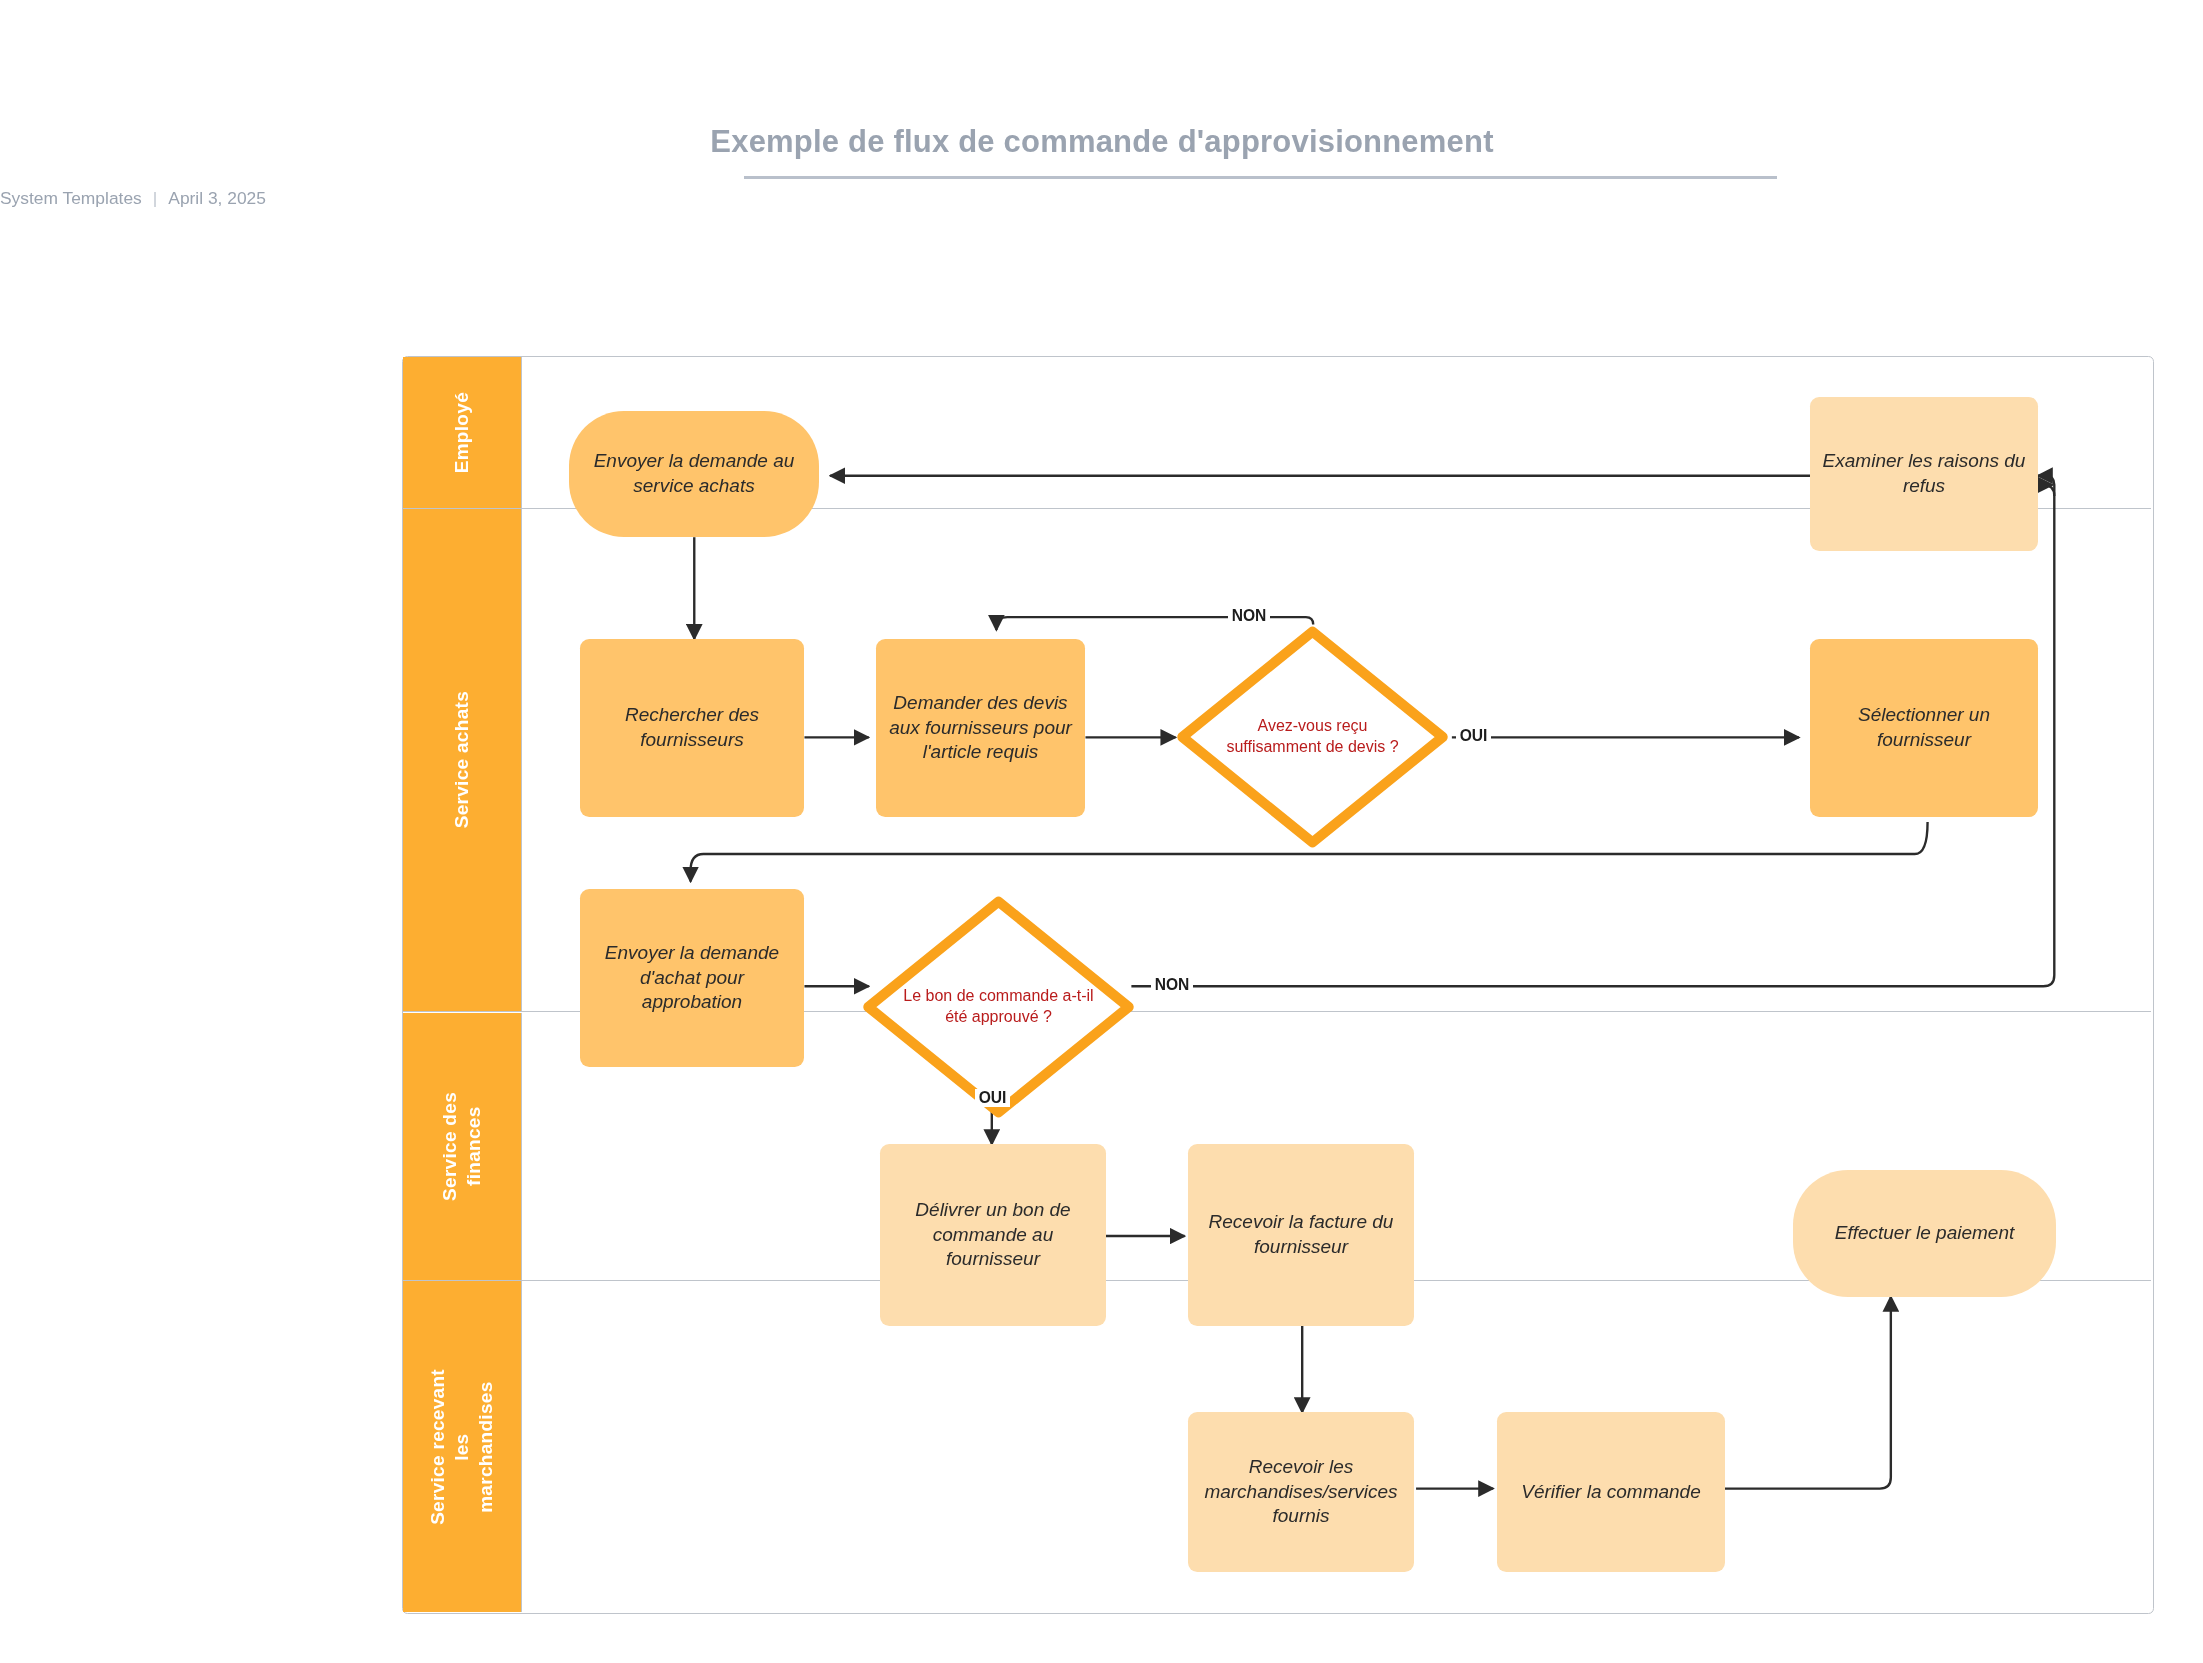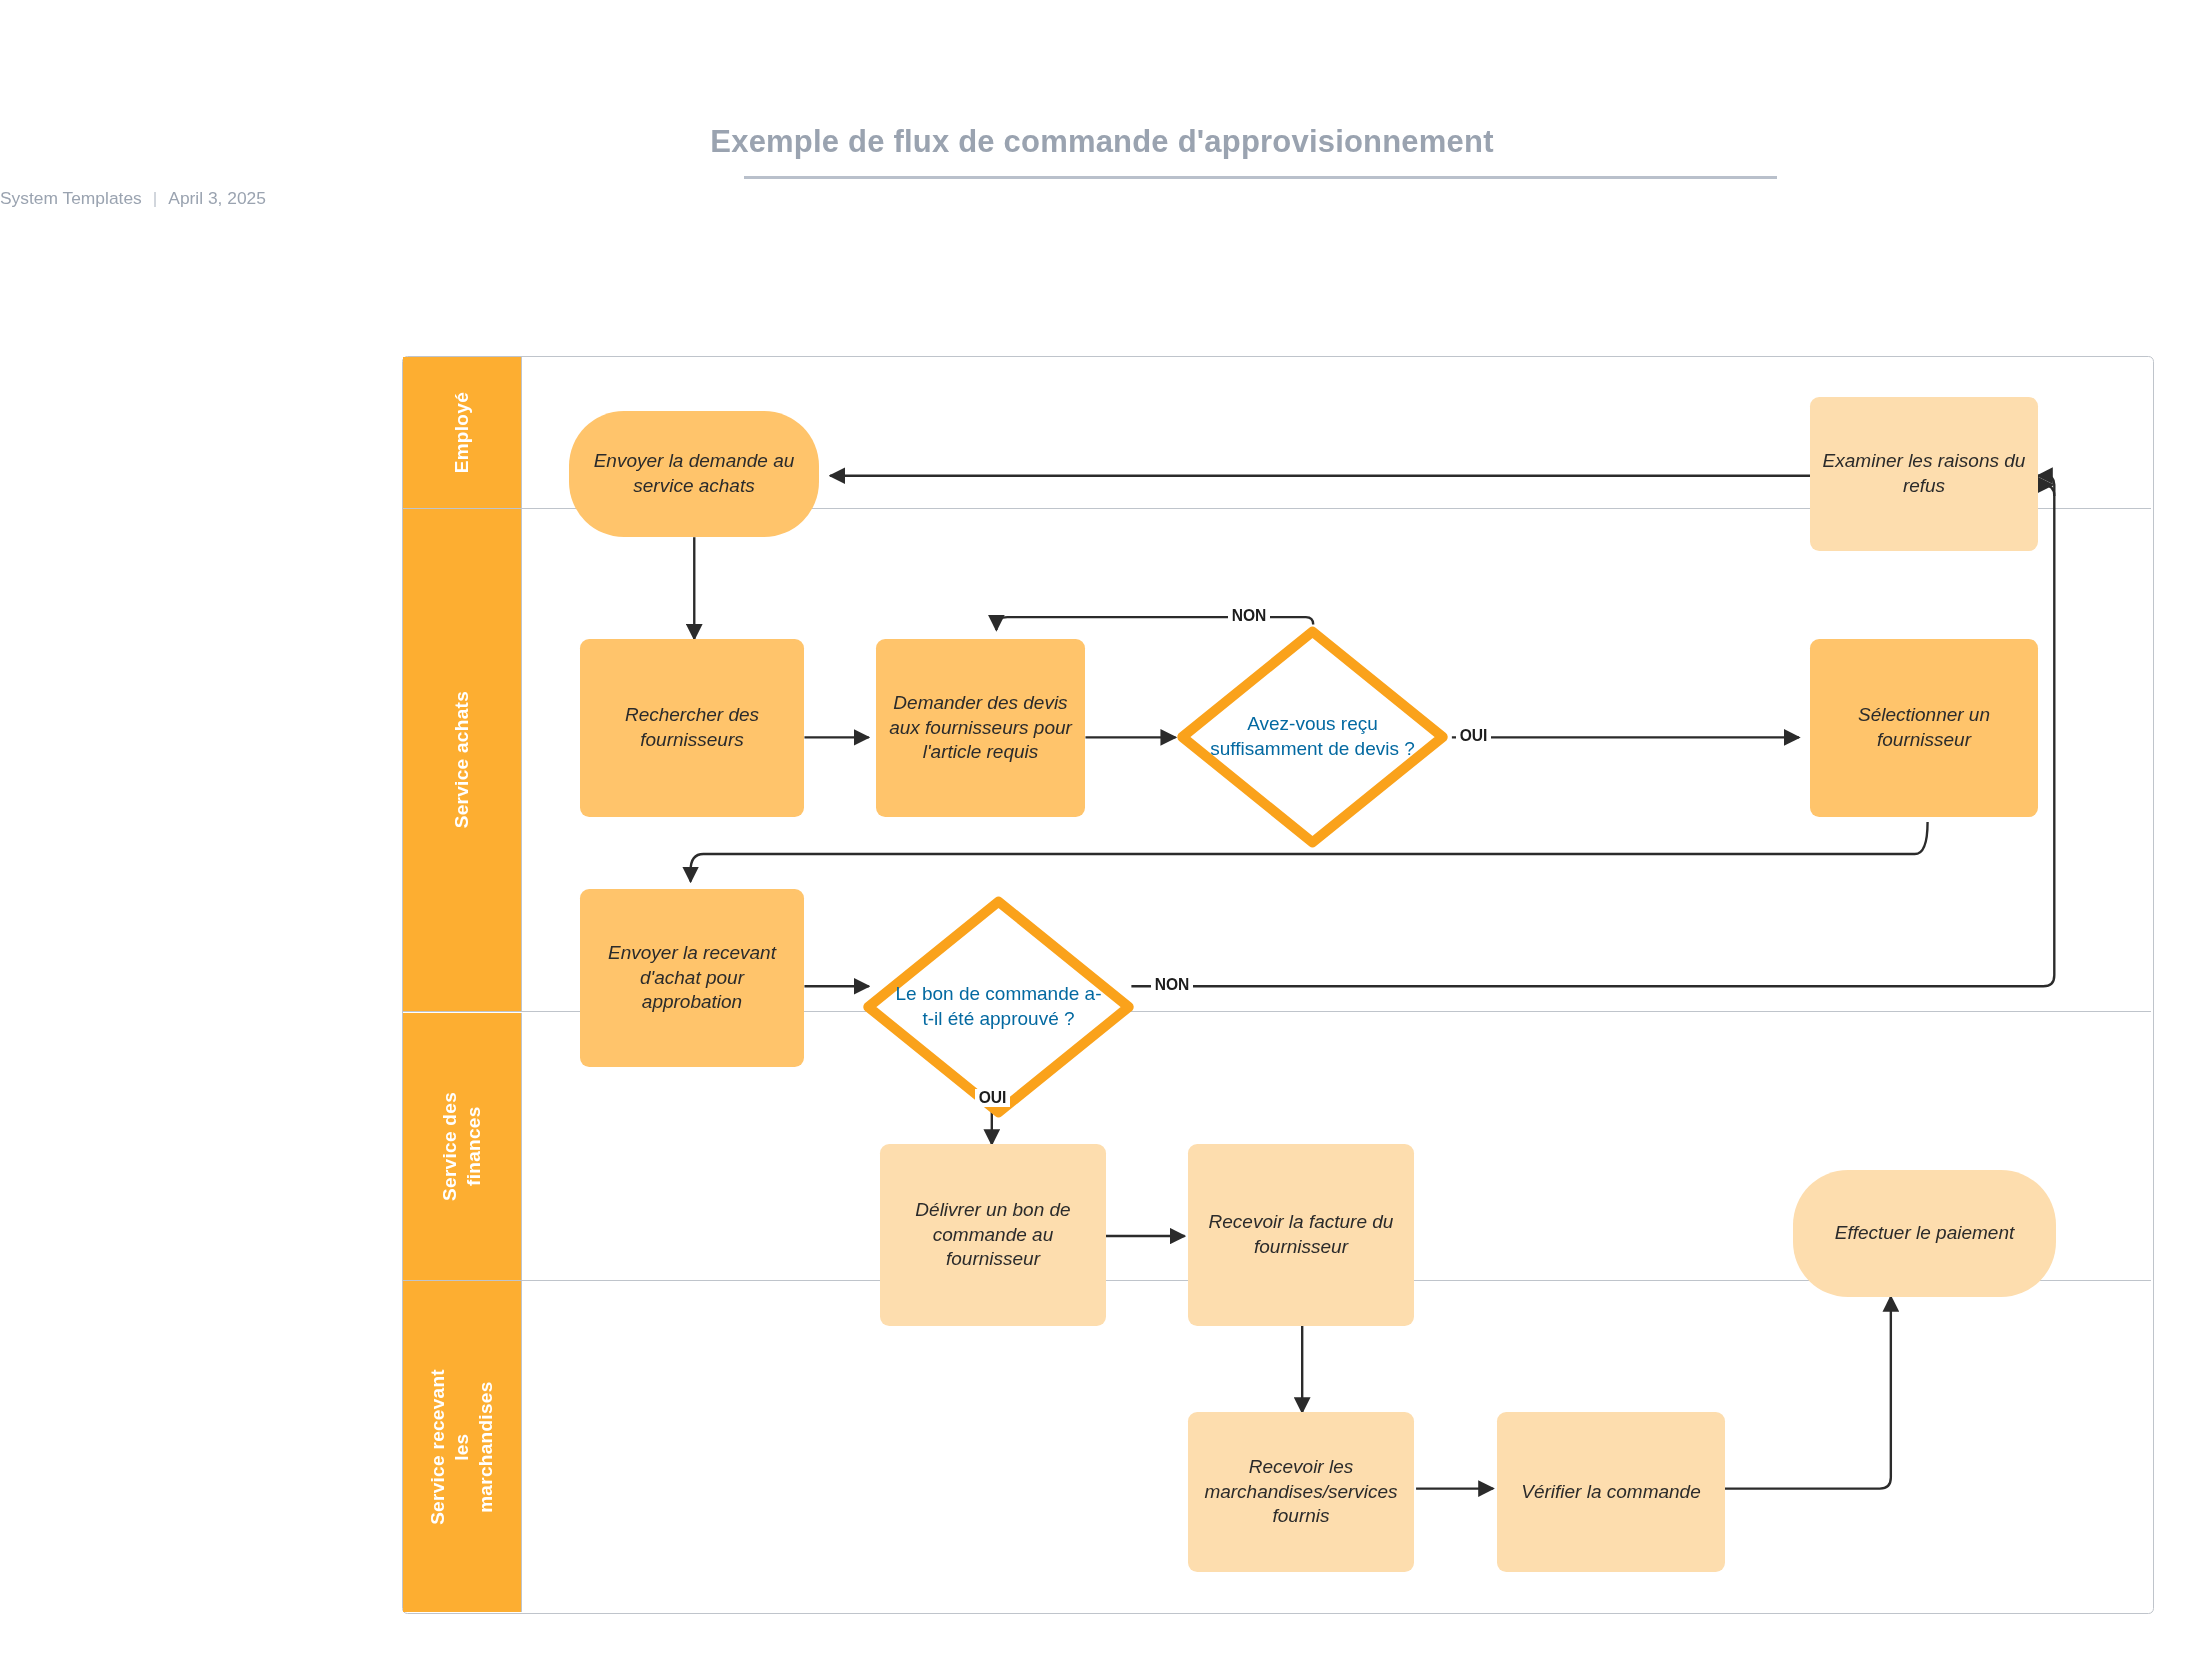--- a/index.html
+++ b/index.html
@@ -148,23 +148,23 @@
   .decision .dec-label {
     position: absolute;
     left: 12%;
     top: 0;
     width: 76%;
     height: 100%;
     display: flex;
     align-items: center;
     justify-content: center;
     text-align: center;
-    font-size: 19px;
+    font-size: 16px;
     line-height: 1.3;
-    color: #0369a1;
+    color: #b91c1c;
   }
 
   
   #edges {
     position: absolute;
     left: 0;
     top: 0;
     width: 2204px;
     height: 1664px;
     pointer-events: none;
@@ -275,21 +275,21 @@
 
 <div class="decision" style="left:1175px; top:624px; width:275px; height:226px;">
   <svg width="275" height="226" viewBox="0 0 300 246">
     <path d="M 150 8 L 292 123 L 150 238 L 8 123 Z" fill="#ffffff" stroke="#FAA21B" stroke-width="11" stroke-linejoin="round"></path>
   </svg>
   <div class="dec-label">Avez-vous reçu suffisamment de devis ?</div>
 </div>
 
 <div class="node process fill-deep" style="left:1810px; top:639px; width:228px; height:178px;">Sélectionner un fournisseur</div>
 
-<div class="node process fill-deep" style="left:580px; top:889px; width:224px; height:178px;">Envoyer la recevant d'achat pour approbation</div>
+<div class="node process fill-deep" style="left:580px; top:889px; width:224px; height:178px;">Envoyer la demande d'achat pour approbation</div>
 
 <div class="decision" style="left:861px; top:894px; width:275px; height:226px;">
   <svg width="275" height="226" viewBox="0 0 300 246">
     <path d="M 150 8 L 292 123 L 150 238 L 8 123 Z" fill="#ffffff" stroke="#FAA21B" stroke-width="11" stroke-linejoin="round"></path>
   </svg>
   <div class="dec-label">Le bon de commande a-t-il été approuvé ?</div>
 </div>
 
 <div class="node process fill-light" style="left:880px; top:1144px; width:226px; height:182px;">Délivrer un bon de commande au fournisseur</div>
 

